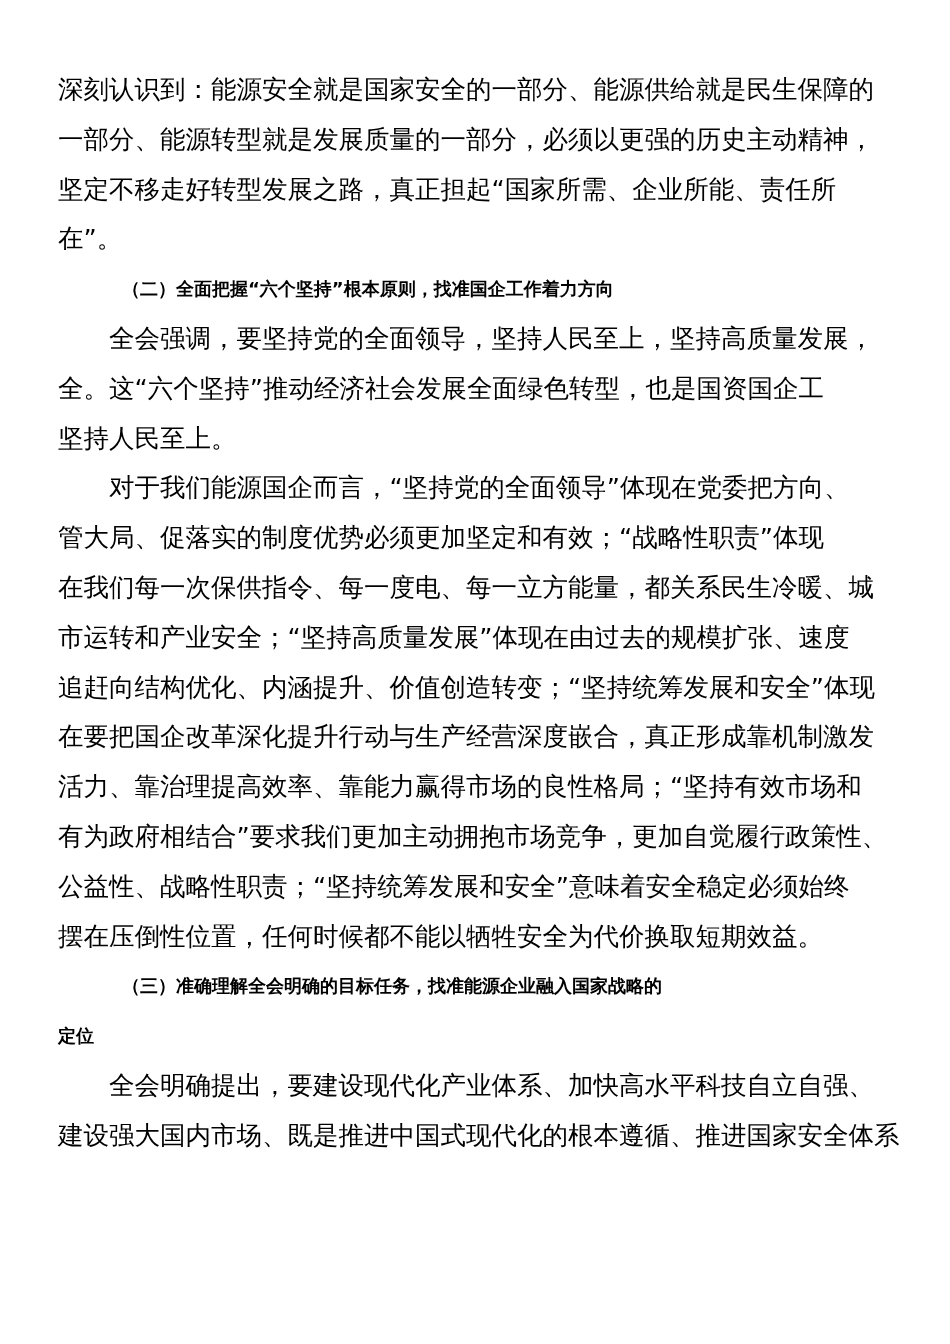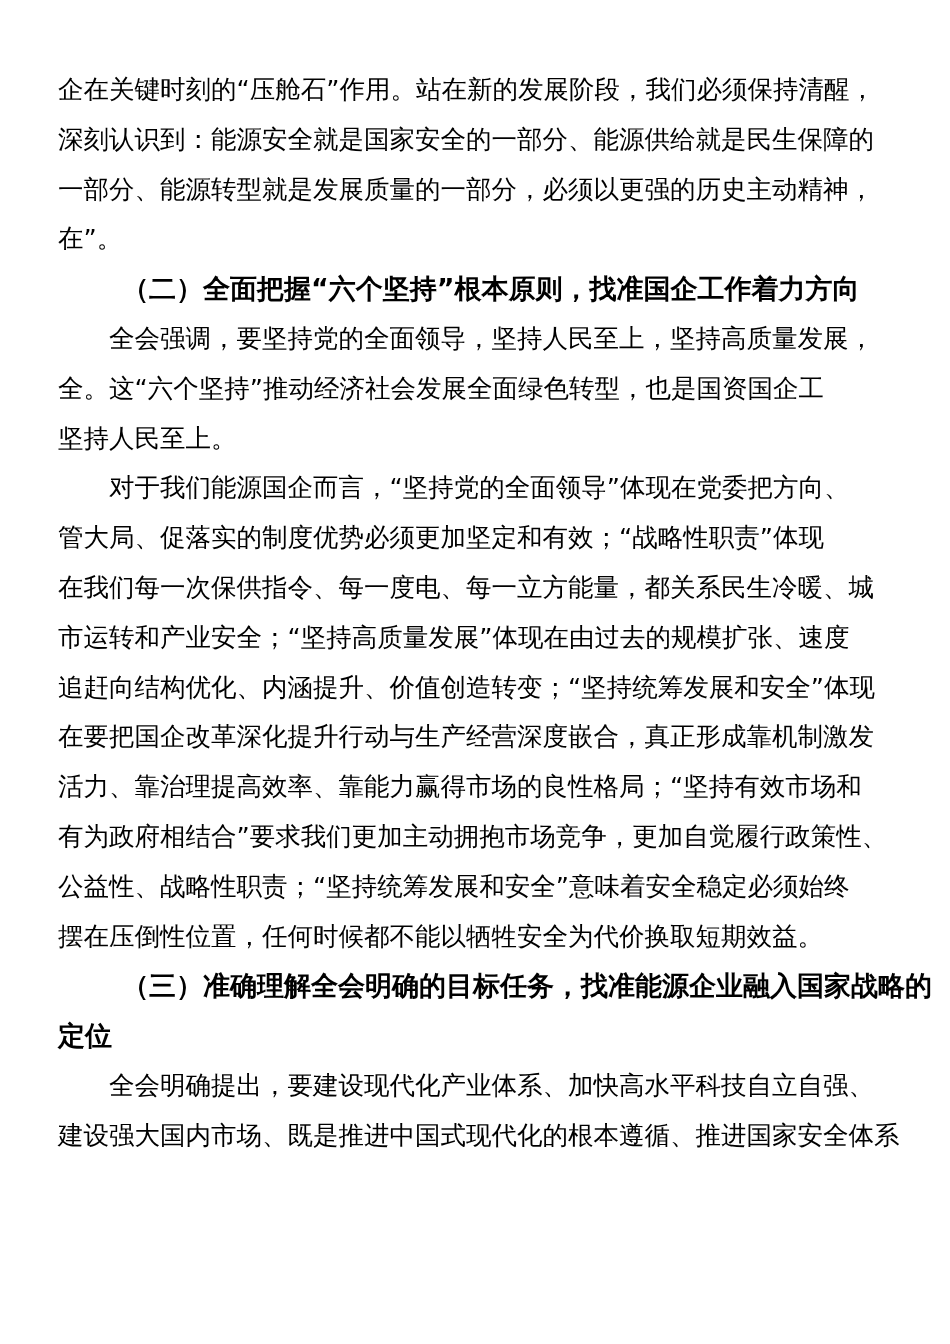--- a/index.html
+++ b/index.html
@@ -26,35 +26,35 @@
     .line {
       display: block;
       white-space: nowrap;
       height: 49.8px;
     }
     .indent {
       padding-left: 51px;
     }
     .heading {
       font-weight: bold;
-      font-size: 27px;
+      font-size: 18px;
     }
     .heading.indent {
       padding-left: 64px;
     }
   </style>
 </head>
 <body>
 
 <div class="page">
 
   <div>
-    <span class="line">企在关键时刻的“压舱石”作用。站在新的发展阶段，我们必须保持清醒，</span>
     <span class="line">深刻认识到：能源安全就是国家安全的一部分、能源供给就是民生保障的</span>
     <span class="line">一部分、能源转型就是发展质量的一部分，必须以更强的历史主动精神，</span>
+    <span class="line">坚定不移走好转型发展之路，真正担起“国家所需、企业所能、责任所</span>
     <span class="line">在”。</span>
   </div>
 
   <div>
     <span class="line heading indent">（二）全面把握“六个坚持”根本原则，找准国企工作着力方向</span>
   </div>
 
   <div>
     <span class="line indent">全会强调，要坚持党的全面领导，坚持人民至上，坚持高质量发展，</span>
     <span class="line">全。这“六个坚持”推动经济社会发展全面绿色转型，也是国资国企工</span>

